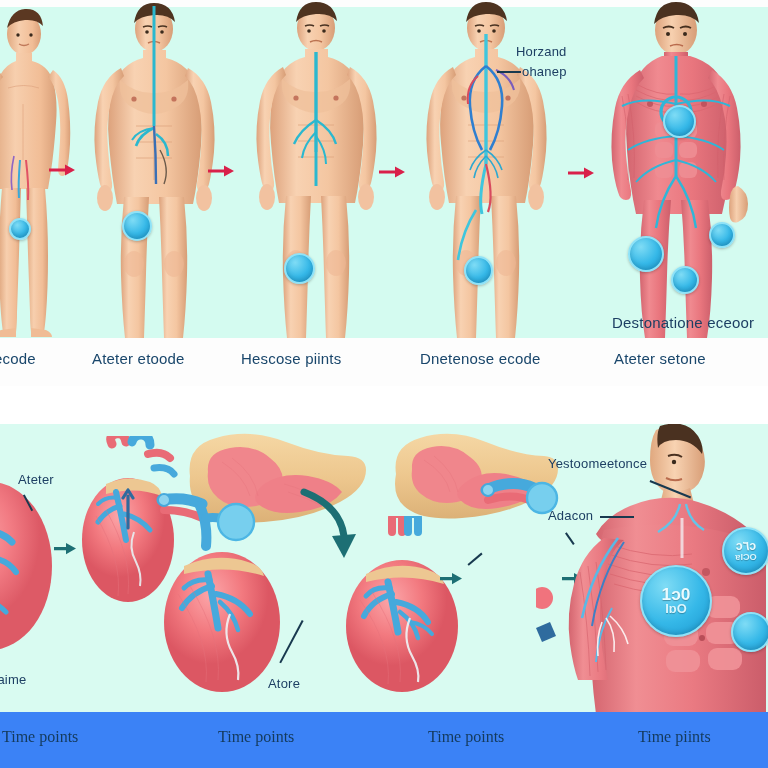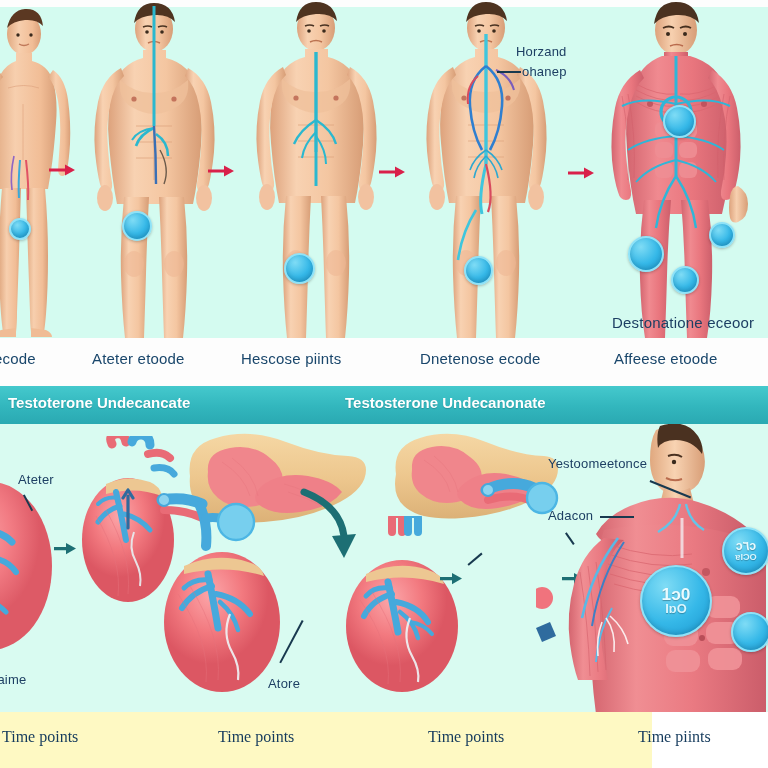--- a/index.html
+++ b/index.html
@@ -23,21 +23,21 @@
     position: absolute;
     left: 0;
     width: 768px;
     overflow: hidden;
   }
   #panel-top    { top: 0;   height: 338px; background: #d4fbf0; text-align: center; }
   #panel-top-strip { position:absolute; left:0; top:0; width:768px; height:7px; background:#fdfdfd; }
   #caption-row-top { position:absolute; left:0; top:338px; width:768px; height:48px; background:#fdfdfd; }
   #banner       { position:absolute; left:0; top:386px; width:768px; height:38px; }
   #panel-bottom { top: 424px; height: 288px; background: #d9fbf1; }
-  #caption-row-bottom { position:absolute; left:0; top:712px; width:652px; height:56px; background:#fef9c3; }
+  #caption-row-bottom { position:absolute; left:0; top:712px; width:768px; height:56px; background:#3b82f6; }
 
   
   .caption {
     position: absolute;
     top: 12px;
     font-size: 15px;
     color: #19466b;
     font-family: "Liberation Sans", sans-serif;
     letter-spacing: 0.2px;
     white-space: nowrap;
@@ -412,28 +412,23 @@
     <div class="badge" style="left:709px; top:222px; width:22px; height:22px; font-size:13px;"></div>
 
     <div class="annot sm" style="left:612px; top:314px;">Destonatione eceoor</div>
   </div>
 
   <div id="caption-row-top">
     <div class="caption" style="left:-6px;">ecode</div>
     <div class="caption" style="left:92px;">Ateter etoode</div>
     <div class="caption" style="left:241px;">Hescose piints</div>
     <div class="caption" style="left:420px;">Dnetenose ecode</div>
-    <div class="caption" style="left:614px;">Affeese etoode</div>
+    <div class="caption" style="left:614px;">Ateter setone</div>
   </div>
 
-  <div id="banner">
-    <div id="banner-bg"></div>
-    <div class="banner-label" id="banner-label-1">Testoterone Undecancate</div>
-    <div class="banner-label" id="banner-label-2">Testosterone Undecanonate</div>
-  </div>
 
   <div class="panel" id="panel-bottom">
 
     <svg class="figure" style="left:-72px; top:38px;" width="150" height="210" viewBox="0 0 150 210">
       <defs>
         <radialGradient id="hg0" cx="40%" cy="32%">
           <stop offset="0%" stop-color="#fba3a6"></stop>
           <stop offset="55%" stop-color="#f27b83"></stop>
           <stop offset="100%" stop-color="#dd5a66"></stop>
         </radialGradient>

